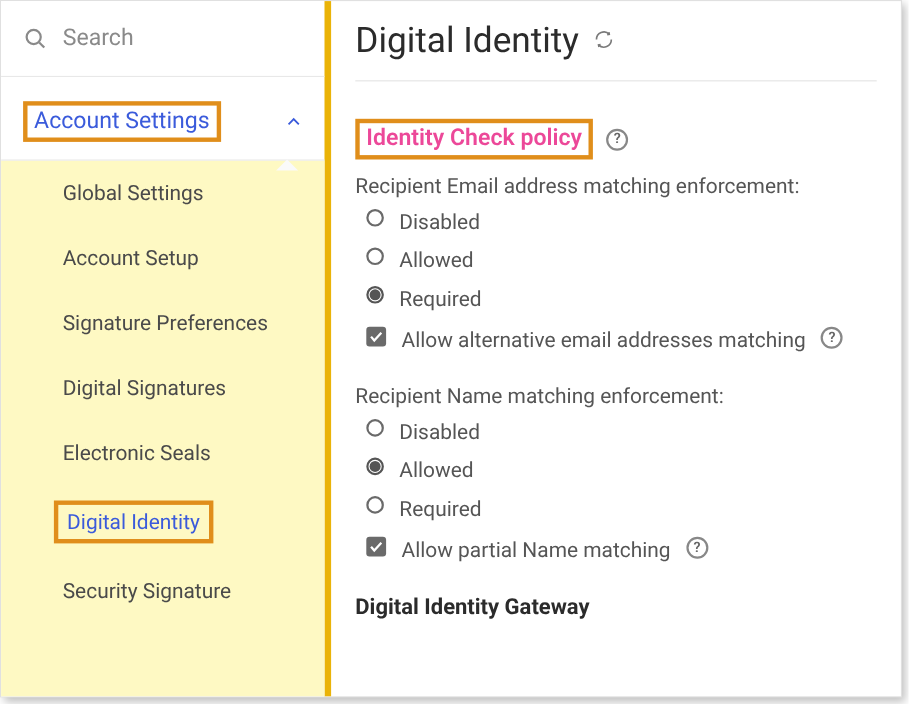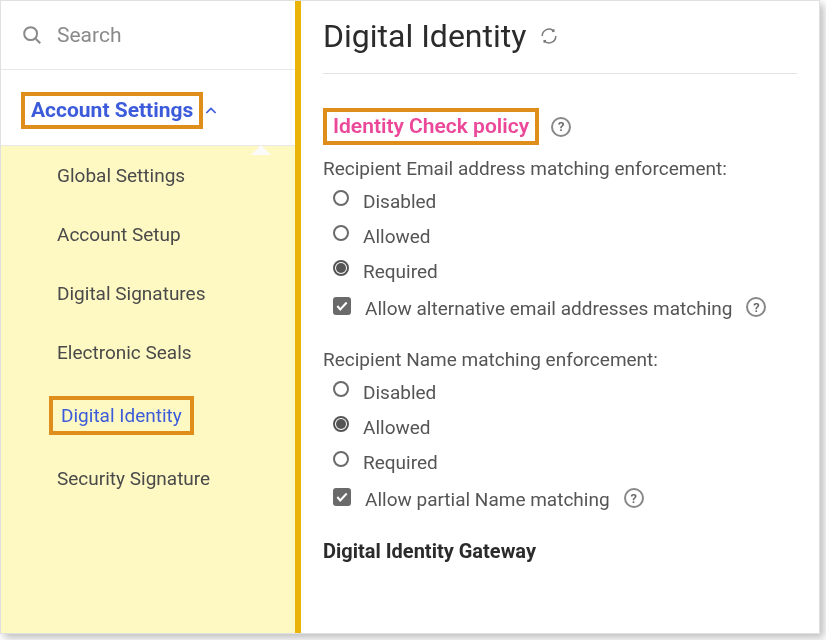--- a/index.html
+++ b/index.html
@@ -33,27 +33,27 @@
       gap: 14px;
       padding: 22px 20px;
       border-bottom: 1px solid #e8e8e8;
       color: #8a8a8a;
       font-size: 21px;
     }
     .search-icon svg { width: 22px; height: 22px; display: block; }
     .section-header {
       display: flex;
       align-items: center;
+      justify-content: space-between;
       padding: 22px 20px 16px 20px;
       color: #3b5bdb;
       font-size: 21px;
       cursor: pointer;
       border-bottom: 1px solid #e8e8e8;
       position: relative;
-      font-weight: bold;
     }
     .section-header .caret svg { width: 16px; height: 16px; display: block; }
     .section-header::after {
       content: "";
       position: absolute;
       right: 24px;
       bottom: -10px;
       width: 0; height: 0;
       border-left: 10px solid transparent;
       border-right: 10px solid transparent;
@@ -200,20 +200,23 @@
           <polyline points="5 15 12 8 19 15"></polyline>
         </svg>
       </span>
     </div>
     <div class="sidebar-list">
       <div class="sidebar-item">
         <span class="label-wrap">Global Settings</span>
       </div>
       <div class="sidebar-item">
         <span class="label-wrap">Account Setup</span>
+      </div>
+      <div class="sidebar-item">
+        <span class="label-wrap">Signature Preferences</span>
       </div>
       <div class="sidebar-item">
         <span class="label-wrap">Digital Signatures</span>
       </div>
       <div class="sidebar-item">
         <span class="label-wrap">Electronic Seals</span>
       </div>
       <div class="sidebar-item selected">
         <span class="label-wrap">Digital Identity</span>
       </div>

